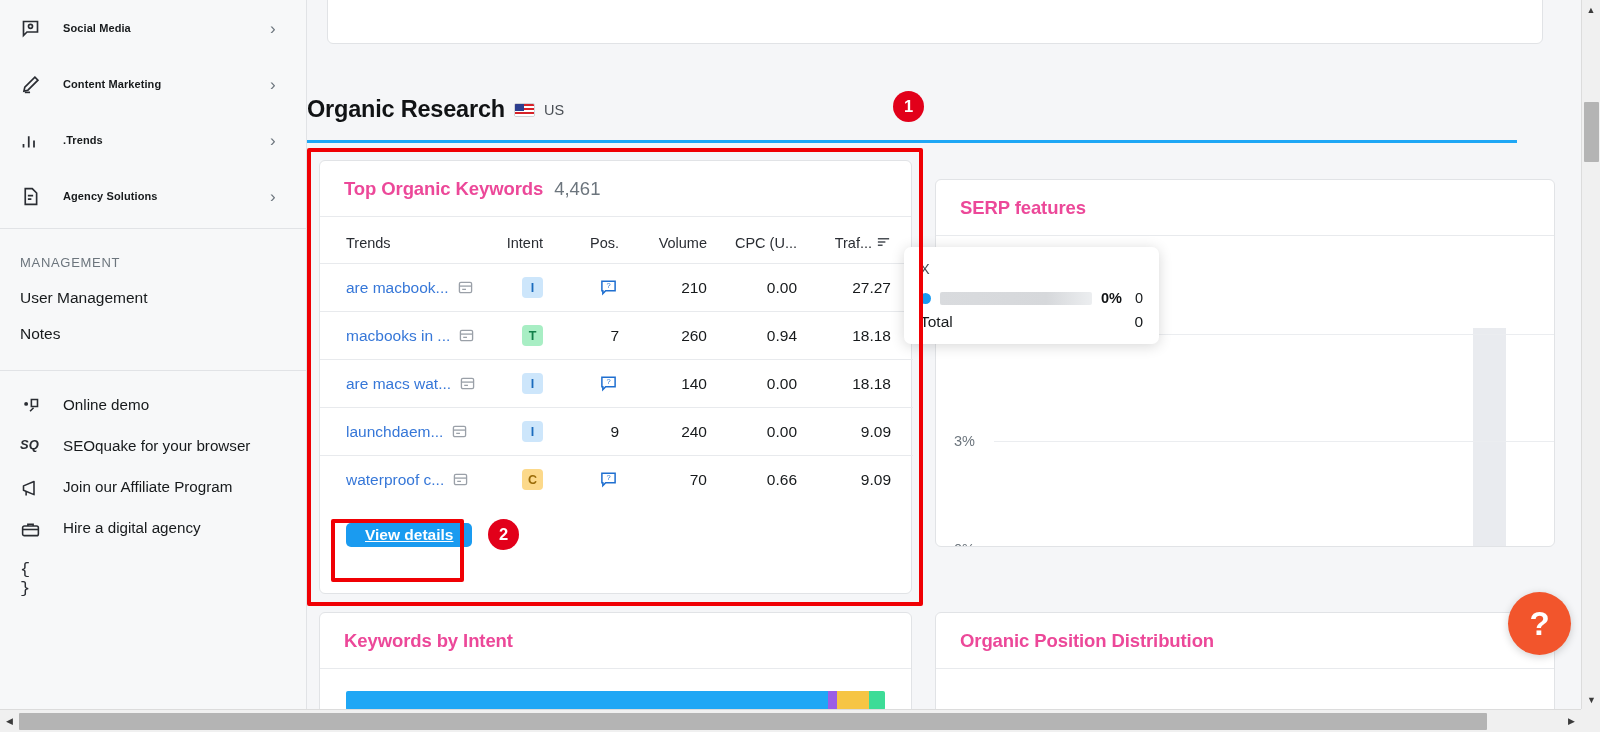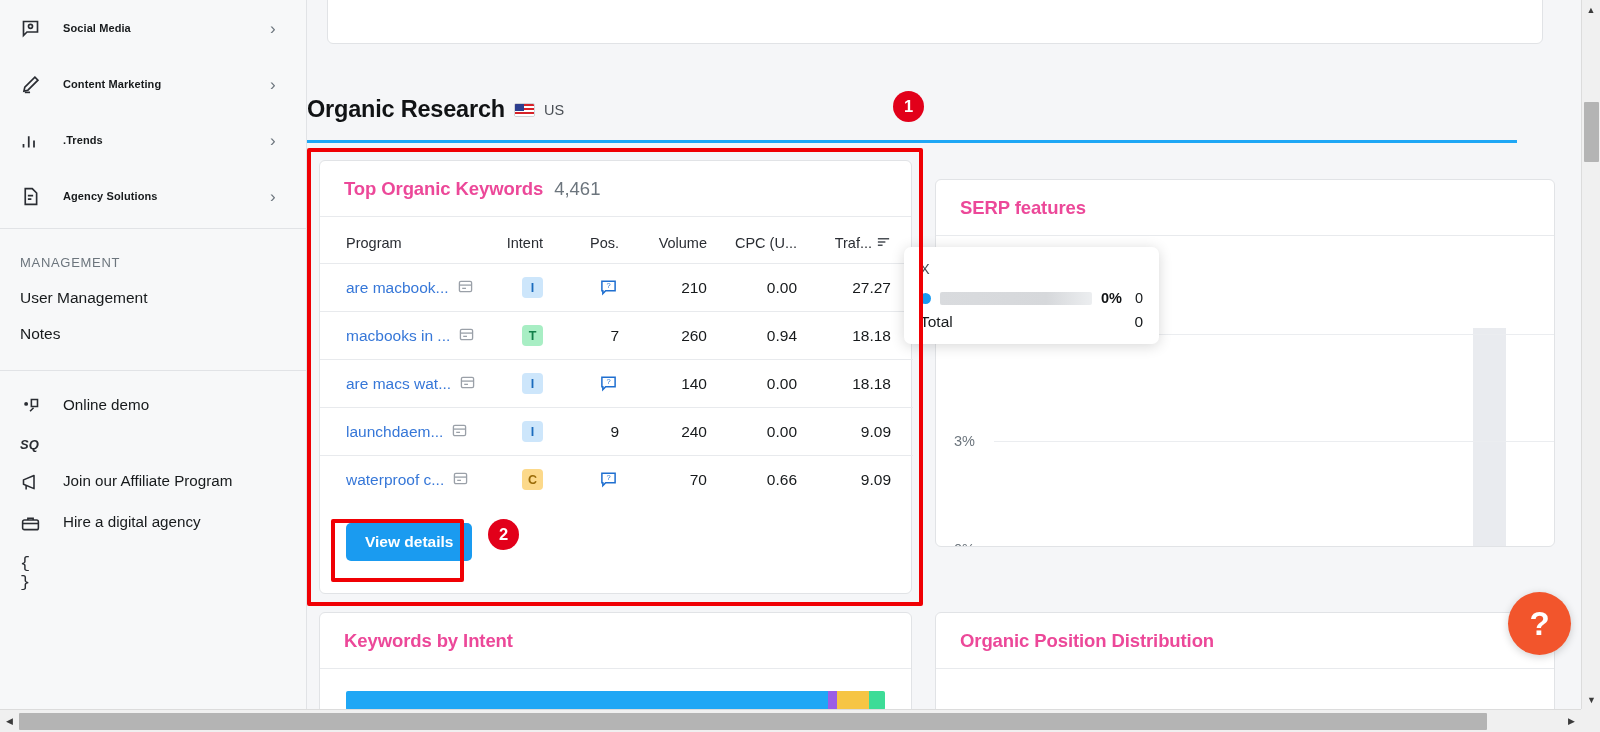--- a/index.html
+++ b/index.html
@@ -135,42 +135,43 @@
     font-size: 14.5px; font-weight: 400; color: #2a2d33;
     text-align: right; padding: 18px 0 12px 0; vertical-align: bottom;
   }
   table.kw th.l { text-align: left; padding-left: 26px; }
   table.kw td {
     font-size: 15.5px; color: #171a1c; text-align: right;
     padding: 13px 0; border-top: 1px solid #e8eaed;
   }
   table.kw td.l { text-align: left; padding-left: 26px; }
   .kw-link { color: #3677d8; cursor: pointer; }
-  .kw-cell { display:flex; align-items:flex-start; gap:9px; }
+  .kw-cell { display:flex; align-items:center; gap:9px; }
   .serp-ico { color:#9aa0a8; display:inline-flex; }
   .th-sort { display:inline-flex; align-items:center; gap:4px; justify-content:flex-end; padding-right: 22px;}
   .th-pad { padding-right: 22px; }
 
   .badge {
     display:inline-flex; align-items:center; justify-content:center;
     width: 21px; height: 21px; border-radius: 4px;
     font-size: 12.5px; font-weight: 700;
   }
   .b-I { background:#cde6fb; color:#1a6bbd; }
   .b-T { background:#a8eec4; color:#13804a; }
   .b-C { background:#fcd98a; color:#9a6b08; }
   .pos-cell { display:flex; justify-content:flex-end; padding-right: 24px; }
   .q-ico { color:#1f6fd0; display:inline-flex; }
 
   .panel-foot { padding: 20px 26px; }
   .btn-blue {
     display:inline-flex; align-items:center; justify-content:center;
     background:#1a9bf0; color:#fff; border:none; border-radius: 5px;
-    font-size: 15.5px; font-weight: 700; padding: 10px 19px; cursor: pointer;
+    font-size: 15.5px; font-weight: 700; padding: 3px 19px; cursor: pointer;
     font-family: "Liberation Sans", sans-serif;
+    text-decoration: underline;
   }
 
   
   .serp-body { position: relative; height: 378px; }
   .gridline { position:absolute; left:58px; right:0; height:1px; background:#ebedf0; }
   .ylabel { position:absolute; left:18px; font-size:14.5px; color:#6c757d; transform: translateY(-50%); }
   .hl-band { position:absolute; top:0; width: 33px; background:#e9ebef; }
   .icons-row {
     position:absolute; left:58px; top: 316px; display:flex; gap: 0px;
   }
@@ -323,20 +324,21 @@
               <path d="M11.5 17.5l4-4"></path>
           </svg>
         </span>
         <span class="plbl">Online demo</span>
       </div>
 
       <div class="promo-item">
         <span class="pico">
             <span class="sq-mark">SQ</span>
           </span>
+        <span class="plbl">SEOquake for your browser</span>
       </div>
 
       <div class="promo-item">
         <span class="pico">
           <svg width="21" height="21" viewBox="0 0 24 24" fill="none" stroke="currentColor" stroke-width="1.8">
             <path d="M4 9v5l12 5V4L4 9z" stroke-linejoin="round"></path>
               <path d="M7 15v5"></path>
           </svg>
         </span>
         <span class="plbl">Join our Affiliate Program</span>
@@ -392,21 +394,21 @@
           <colgroup>
             <col style="width:175px">
               <col style="width:70px">
               <col style="width:76px">
             <col style="width:88px">
               <col style="width:90px">
               <col style="width:94px">
           </colgroup>
           <thead>
             <tr>
-              <th class="l">Program</th>
+              <th class="l">Trends</th>
               <th><span class="th-pad">Intent</span></th>
               <th><span class="th-pad">Pos.</span></th>
               <th><span class="th-pad">Volume</span></th>
               <th><span class="th-pad">CPC (U...</span></th>
               <th>
                 <span class="th-sort">
                   <span>Traf...</span>
                   <span>
                     <svg width="15" height="12" viewBox="0 0 16 12" stroke="#4a4f55" stroke-width="1.6">
                       <path d="M2 2.5h12M2 6h8M2 9.5h5"></path>

